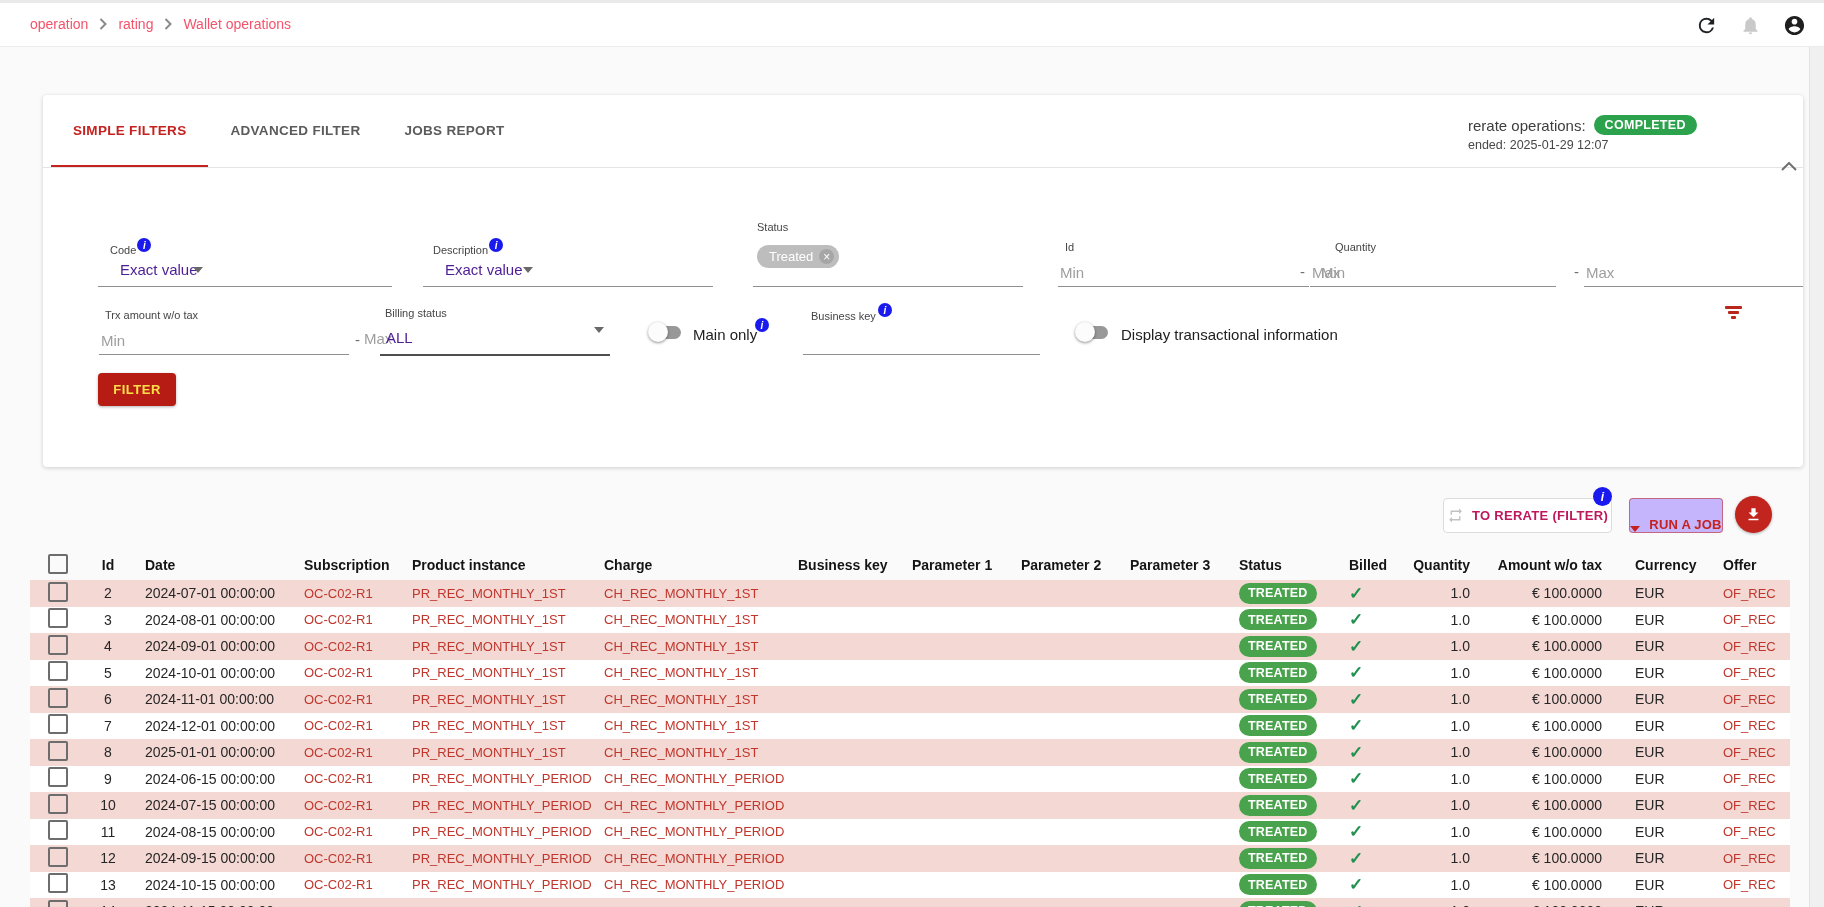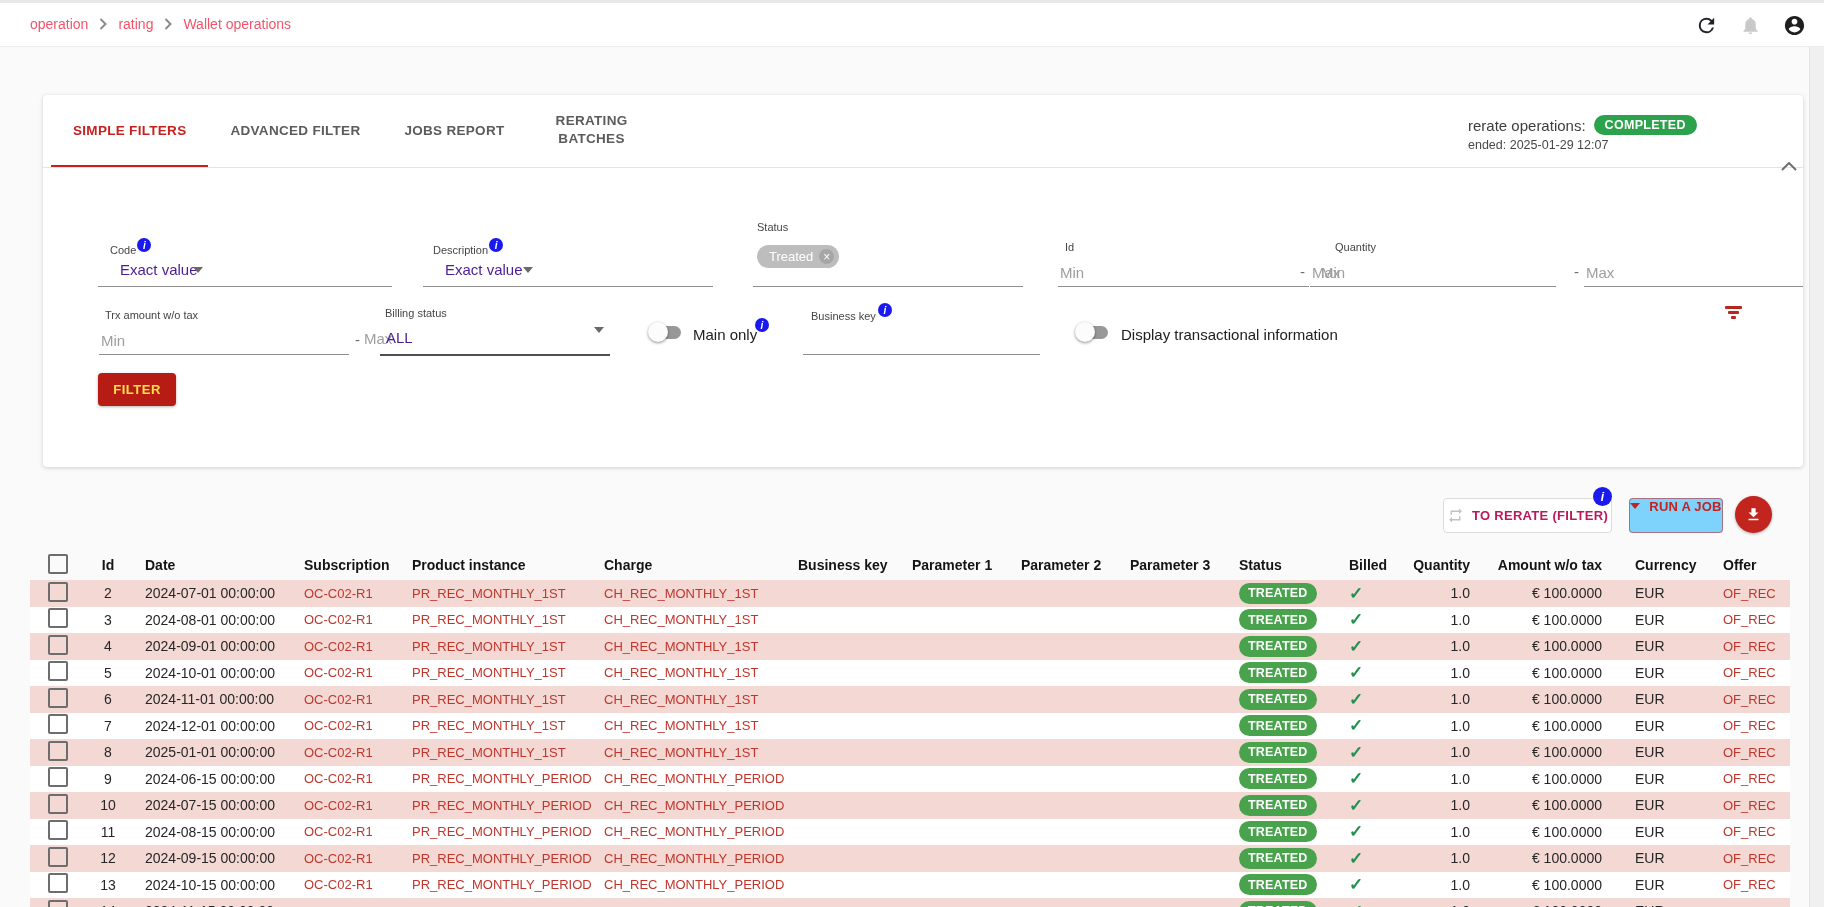--- a/index.html
+++ b/index.html
@@ -43,21 +43,21 @@
   .switch .track{position:absolute;left:3px;top:4px;width:30px;height:13px;border-radius:7px;background:#989898;}
   .switch .thumb{position:absolute;left:0;top:0;width:20px;height:20px;border-radius:50%;background:#fcfcfc;box-shadow:0 1px 3px rgba(0,0,0,.45);}
   .tlabel{position:absolute;font-size:15px;color:#212121;white-space:nowrap;}
   .funnel{position:absolute;display:flex;flex-direction:column;align-items:center;gap:2.5px;cursor:pointer;}
   .funnel i{display:block;height:2.6px;border-radius:1px;background:#b9271c;}
   .btn-filter{position:absolute;left:55px;top:278px;width:78px;height:33px;background:#b71c14;color:#fde047;border:0;border-radius:4px;font-family:"Liberation Sans",sans-serif;font-size:13px;font-weight:bold;letter-spacing:.5px;cursor:pointer;box-shadow:0 1px 3px rgba(0,0,0,.3);}
 
   
   .btn-torerate{position:absolute;left:1443px;top:498px;width:169px;height:35px;background:#fff;border:1px solid #dcdcdc;border-radius:4px;display:flex;align-items:center;justify-content:center;gap:8px;color:#be185d;font-size:13px;font-weight:600;letter-spacing:.3px;box-sizing:border-box;}
   .info-big{position:absolute;left:1593px;top:487px;width:19px;height:19px;border-radius:50%;background:#1a1aee;color:#fff;font-size:12px;font-weight:bold;font-style:italic;display:flex;align-items:center;justify-content:center;z-index:3;}
-  .btn-runjob{position:absolute;left:1629px;top:498px;width:94px;height:35px;background:#7dd3fc;border:1px solid rgba(197,34,31,.55);border-radius:4px;display:flex;align-items:flex-start;justify-content:center;gap:9px;color:#c5221f;font-size:13px;font-weight:600;letter-spacing:.2px;cursor:pointer;box-sizing:border-box;}
+  .btn-runjob{position:absolute;left:1629px;top:498px;width:94px;height:35px;background:#c4b5fd;border:1px solid rgba(197,34,31,.55);border-radius:4px;display:flex;align-items:flex-end;justify-content:center;gap:9px;color:#c5221f;font-size:13px;font-weight:600;letter-spacing:.2px;cursor:pointer;box-sizing:border-box;}
   .caret-red{width:0;height:0;border:5px solid transparent;border-top:6px solid #c5221f;border-bottom-width:0;margin-top:4px;}
   .btn-download{position:absolute;left:1735px;top:496px;width:37px;height:37px;border-radius:50%;background:#c1251d;display:flex;align-items:center;justify-content:center;cursor:pointer;box-shadow:0 1px 3px rgba(0,0,0,.3);}
 
   
   .thead,.trow{display:grid;grid-template-columns:58px 40px 168px 108px 192px 192px 116px 109px 109px 109px 110px 68px 69px 132px 105px 75px;align-items:center;width:1760px;}
   .thead{position:absolute;left:30px;top:550px;height:30px;font-size:14px;font-weight:bold;color:#141414;}
   .tbody{position:absolute;left:30px;top:580px;width:1760px;}
   .trow{height:26.5px;font-size:14px;color:#262626;background:#fff;}
   .trow.pink{background:#f3d8d4;}
   .td{overflow:hidden;white-space:nowrap;}
@@ -114,21 +114,20 @@
       </span>
     </div>
   </div>
 
   <div class="card">
     <div class="tabbar">
       <div class="tabs">
         <div class="tab active">SIMPLE FILTERS</div>
         <div class="tab">ADVANCED FILTER</div>
         <div class="tab">JOBS REPORT</div>
-        <div class="tab wrap2">RERATING BATCHES</div>
       </div>
       <div class="rerate">
         <div class="rerate-line1">
           <span>rerate operations:</span>
           <span class="badge-completed">COMPLETED</span>
         </div>
         <div class="rerate-line2">ended: 2025-01-29 12:07</div>
       </div>
     </div>
     <div class="collapse">

